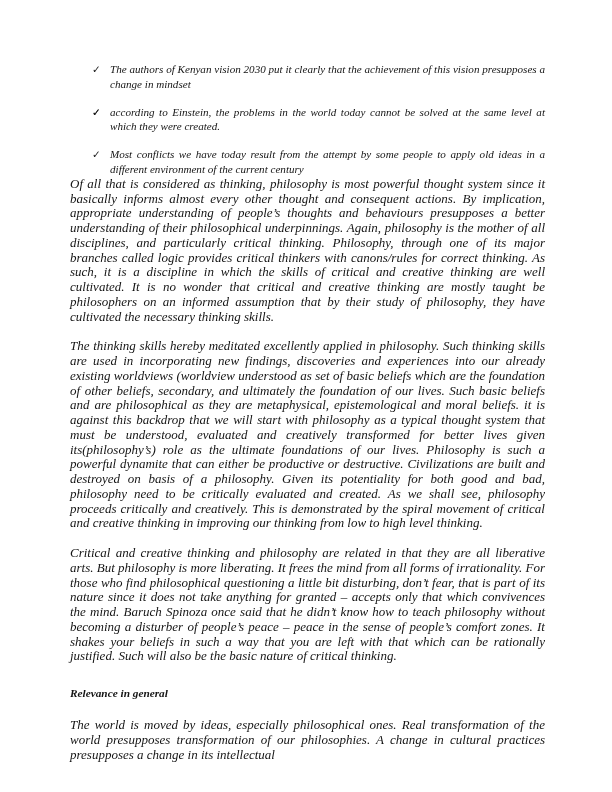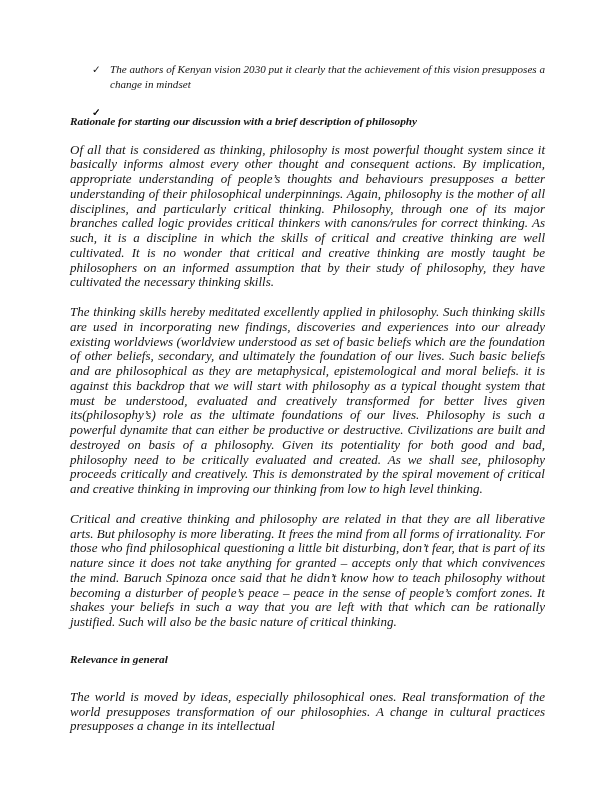--- a/index.html
+++ b/index.html
@@ -71,21 +71,21 @@
     text-align: left;
   }
 
   .heading-rationale {
     margin-top: 22px;
     margin-bottom: 14px;
   }
 
   .heading-relevance {
     margin-top: 22px;
-    margin-bottom: 23px;
+    margin-bottom: 17px;
   }
 
   
   .body-par {
     font-style: italic;
     font-size: 13px;
     line-height: 14.75px;
     margin: 0 0 15px 0;
     text-align: justify;
     text-justify: inter-word;
@@ -105,27 +105,28 @@
     <ul class="check-list">
       <li class="check-item">
         <span class="check-mark">✓</span>
         <span>The authors of Kenyan vision 2030 put it clearly that the achievement of this vision presupposes a change in mindset</span>
       </li>
       <li class="check-item">
         <span class="check-mark">✓</span>
       </li>
       <li class="check-item">
         <span class="check-mark">✓</span>
+        <span>according to Einstein, the problems in the world today cannot be solved at the same level at which they were created.</span>
       </li>
       <li class="check-item">
         <span class="check-mark">✓</span>
+        <span>Most conflicts we have today result from the attempt by some people to apply old ideas in a different environment of the current century</span>
       </li>
     </ul>
 
-    <h2 class="section-heading heading-rationale">Rationale for starting our discussion with a brief description of philosophy</h2>
 
     <p class="body-par">Of all that is considered as thinking, philosophy is most powerful thought system since it basically informs almost every other thought and consequent actions. By implication, appropriate understanding of people’s thoughts and behaviours presupposes a better understanding of their philosophical underpinnings. Again, philosophy is the mother of all disciplines, and particularly critical thinking. Philosophy, through one of its major branches called logic provides critical thinkers with canons/rules for correct thinking. As such, it is a discipline in which the skills of critical and creative thinking are well cultivated. It is no wonder that critical and creative thinking are mostly taught be philosophers on an informed assumption that by their study of philosophy, they have cultivated the necessary thinking skills.</p>
     <p class="body-par">The thinking skills hereby meditated excellently applied in philosophy. Such thinking skills are used in incorporating new findings, discoveries and experiences into our already existing worldviews (worldview understood as set of basic beliefs which are the foundation of other beliefs, secondary, and ultimately the foundation of our lives. Such basic beliefs and are philosophical as they are metaphysical, epistemological and moral beliefs. it is against this backdrop that we will start with philosophy as a typical thought system that must be understood, evaluated and creatively transformed for better lives given its(philosophy’s) role as the ultimate foundations of our lives. Philosophy is such a powerful dynamite that can either be productive or destructive. Civilizations are built and destroyed on basis of a philosophy. Given its potentiality for both good and bad, philosophy need to be critically evaluated and created. As we shall see, philosophy proceeds critically and creatively. This is demonstrated by the spiral movement of critical and creative thinking in improving our thinking from low to high level thinking.</p>
     <p class="body-par">Critical and creative thinking and philosophy are related in that they are all liberative arts. But philosophy is more liberating. It frees the mind from all forms of irrationality. For those who find philosophical questioning a little bit disturbing, don’t fear, that is part of its nature since it does not take anything for granted – accepts only that which convivences the mind. Baruch Spinoza once said that he didn’t know how to teach philosophy without becoming a disturber of people’s peace – peace in the sense of people’s comfort zones. It shakes your beliefs in such a way that you are left with that which can be rationally justified. Such will also be the basic nature of critical thinking.</p>
 
     <h2 class="section-heading heading-relevance">Relevance in general</h2>
 
     <p class="body-par">The world is moved by ideas, especially philosophical ones. Real transformation of the world presupposes transformation of our philosophies. A change in cultural practices presupposes a change in its intellectual</p>
 
   </div>

